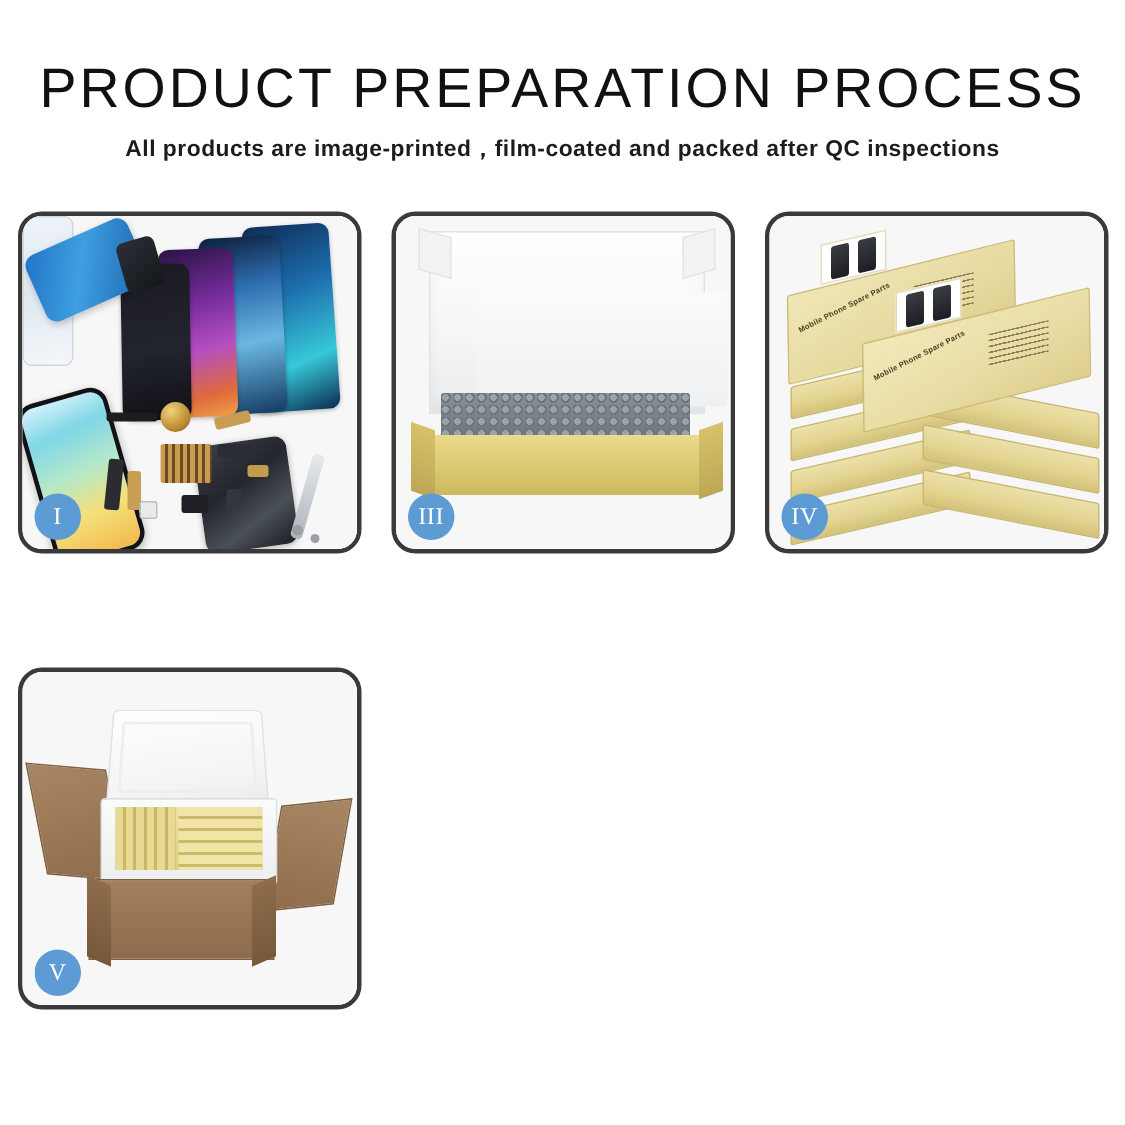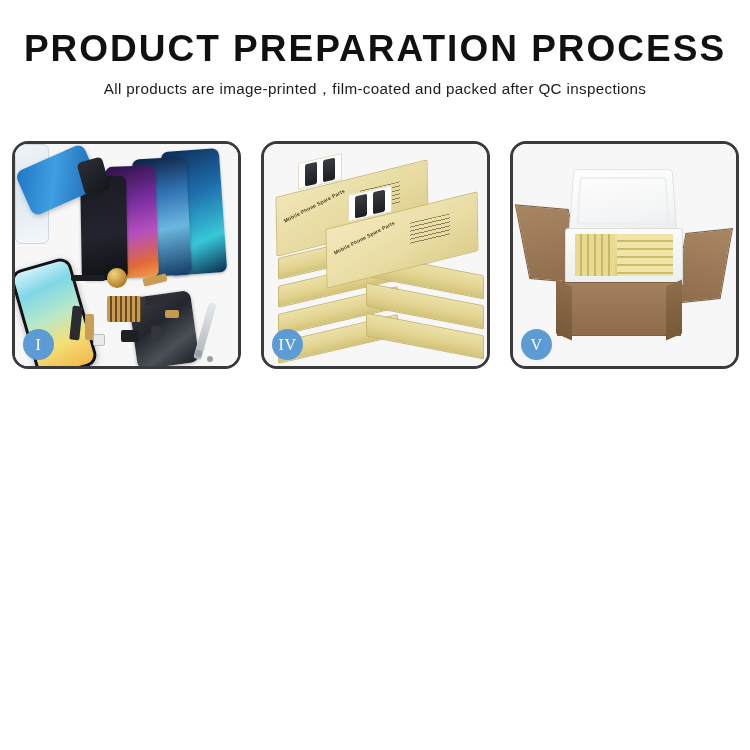--- a/index.html
+++ b/index.html
@@ -10,33 +10,33 @@
     font-family: "Liberation Sans", sans-serif;
     overflow: hidden;
   }
 
   .page { position: relative; width: 750px; height: 750px; background: #ffffff; }
 
   
   .header { position: absolute; left: 0; top: 0; width: 750px; text-align: center; }
 
   .title {
-    margin-top: 28px;
+    margin-top: 38px;
     font-size: 37px;
-    font-weight: 700;
+    font-weight: 400;
     letter-spacing: 2.0px;
     color: #111111;
     white-space: nowrap;
     font-family: "Liberation Sans", sans-serif;
   }
 
   .subtitle {
     margin-top: 9px;
     font-size: 15.2px;
-    font-weight: 400;
+    font-weight: 700;
     letter-spacing: 0.35px;
     color: #1c1c1c;
     white-space: nowrap;
   }
 
   
   .grid {
     position: absolute;
     left: 12px; top: 141px;
     width: 728px;
@@ -406,20 +406,30 @@
           <div class="flex-i"></div>
           <div class="tool"></div>
           <div class="screw-a"></div>
           <div class="screw-b"></div>
         </div>
       </div>
       <div class="badge">I</div>
     </div>
 
 
+    <div class="panel">
+      <div class="panel-photo">
+        <div class="box3-lid">
+          <div class="box3-foam"></div>
+        </div>
+        <div class="box3-bubble"></div>
+        <div class="box3-body"></div>
+      </div>
+      <div class="badge">III</div>
+    </div>
 
     <div class="panel">
       <div class="panel-photo">
         <div class="stack">
           <div class="sbox sb1"></div>
           <div class="sbox sb2"></div>
           <div class="sbox sb3"></div>
           <div class="sbox sb4"></div>
           <div class="sbox sb5"></div>
           <div class="sbox sb6"></div>

